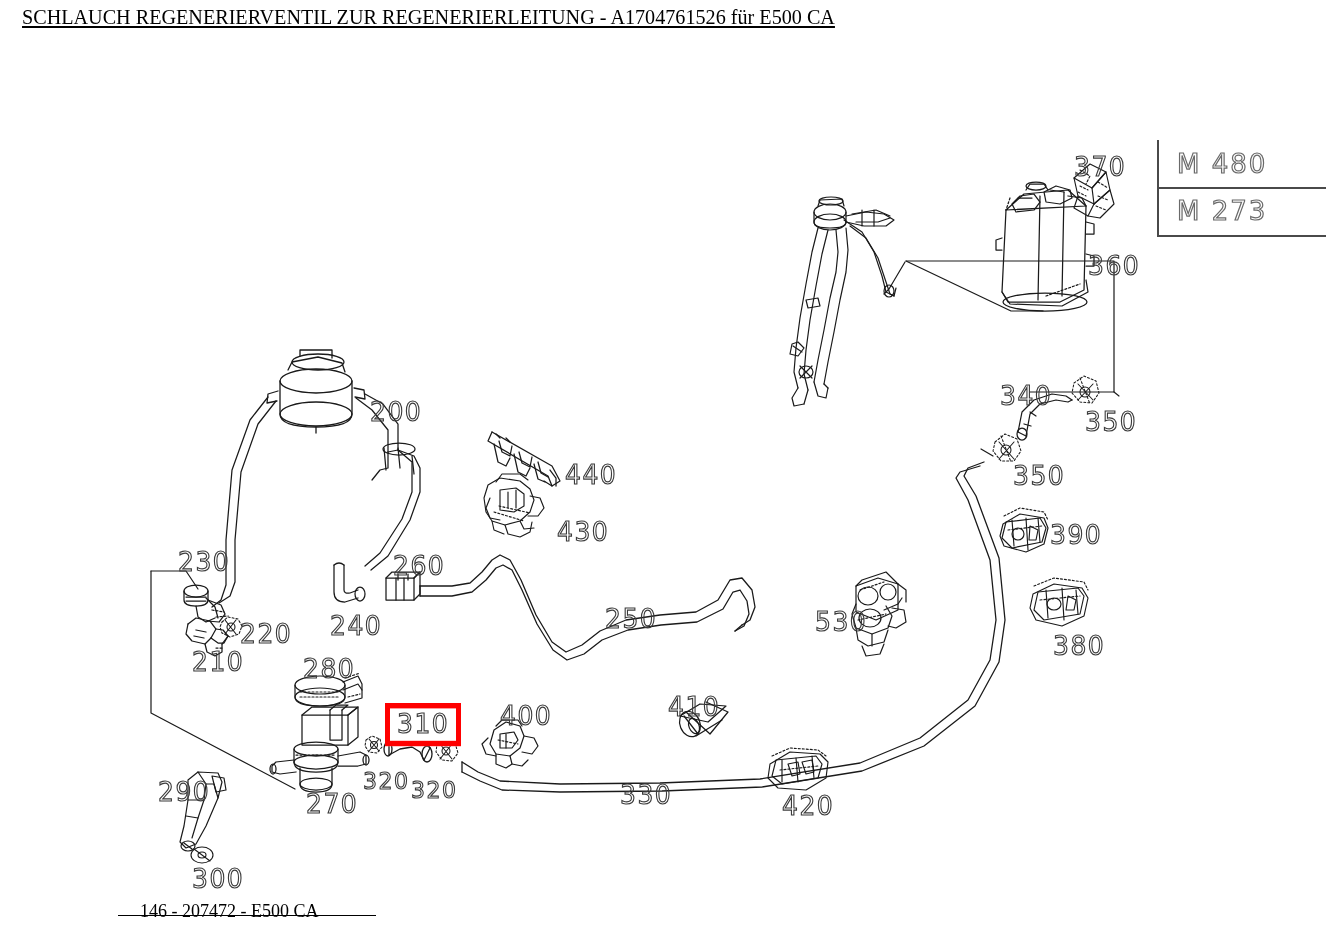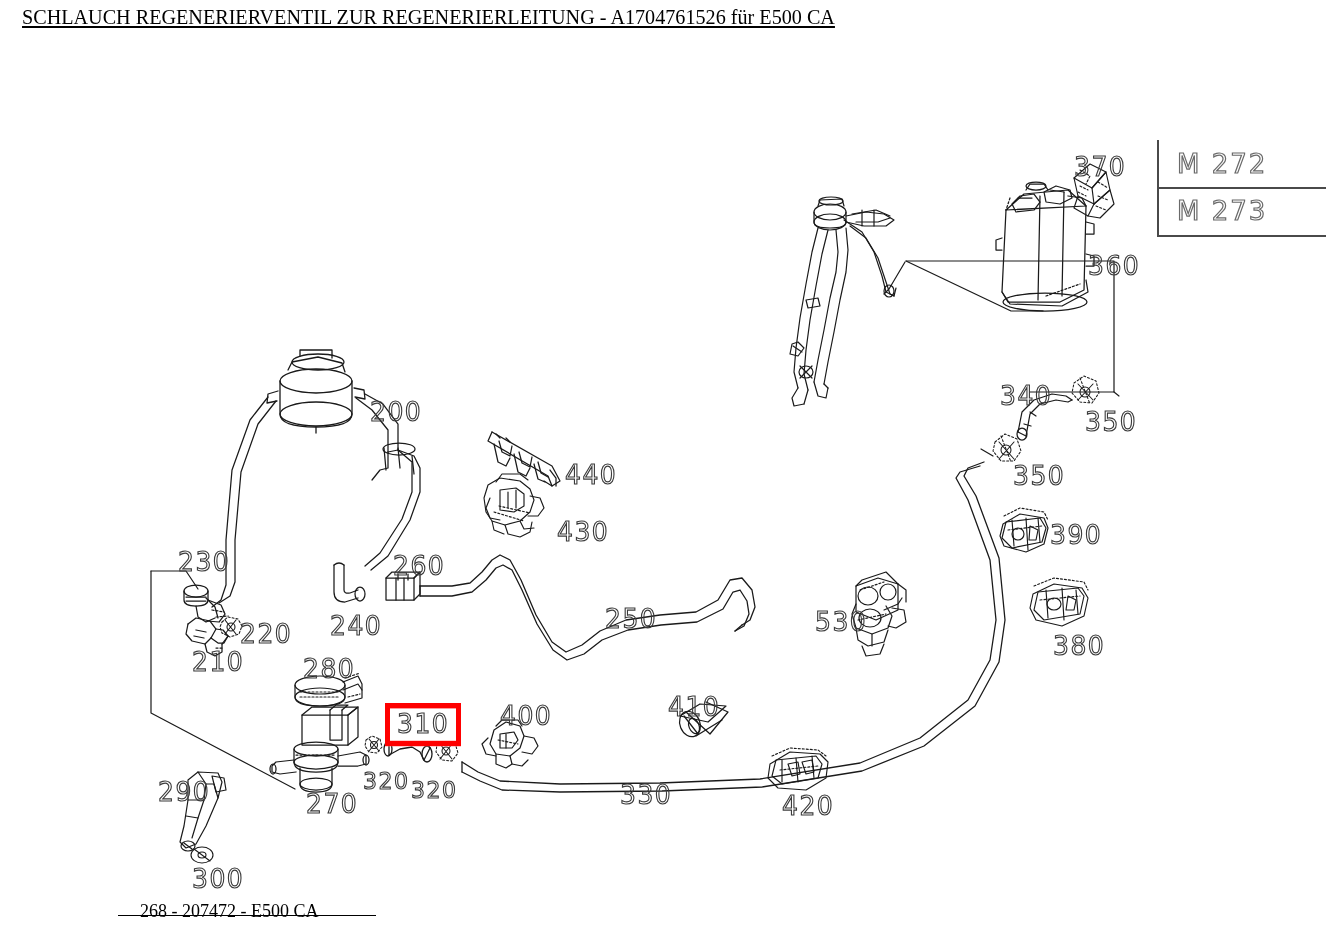--- a/index.html
+++ b/index.html
@@ -537,20 +537,20 @@
 <div class="callout" style="left:668px; top:693px;">410</div>
 <div class="callout" style="left:782px; top:792px;">420</div>
 <div class="callout" style="left:557px; top:518px;">430</div>
 <div class="callout" style="left:565px; top:461px;">440</div>
 <div class="callout" style="left:815px; top:608px;">530</div>
 
 <div id="engine-box">
   <div class="eb-line eb-left"></div>
   <div class="eb-line eb-mid"></div>
   <div class="eb-line eb-bottom"></div>
-  <div class="engine-label" id="engine-272">M 272</div>
+  <div class="engine-label" id="engine-272">M 480</div>
   <div class="engine-label" id="engine-273">M 273</div>
 </div>
 
 <div id="footer">
   <div id="footer-rule"></div>
-  <div id="footer-text">268 - 207472 - E500 CA</div>
+  <div id="footer-text">146 - 207472 - E500 CA</div>
 </div>
 
 </body></html>

